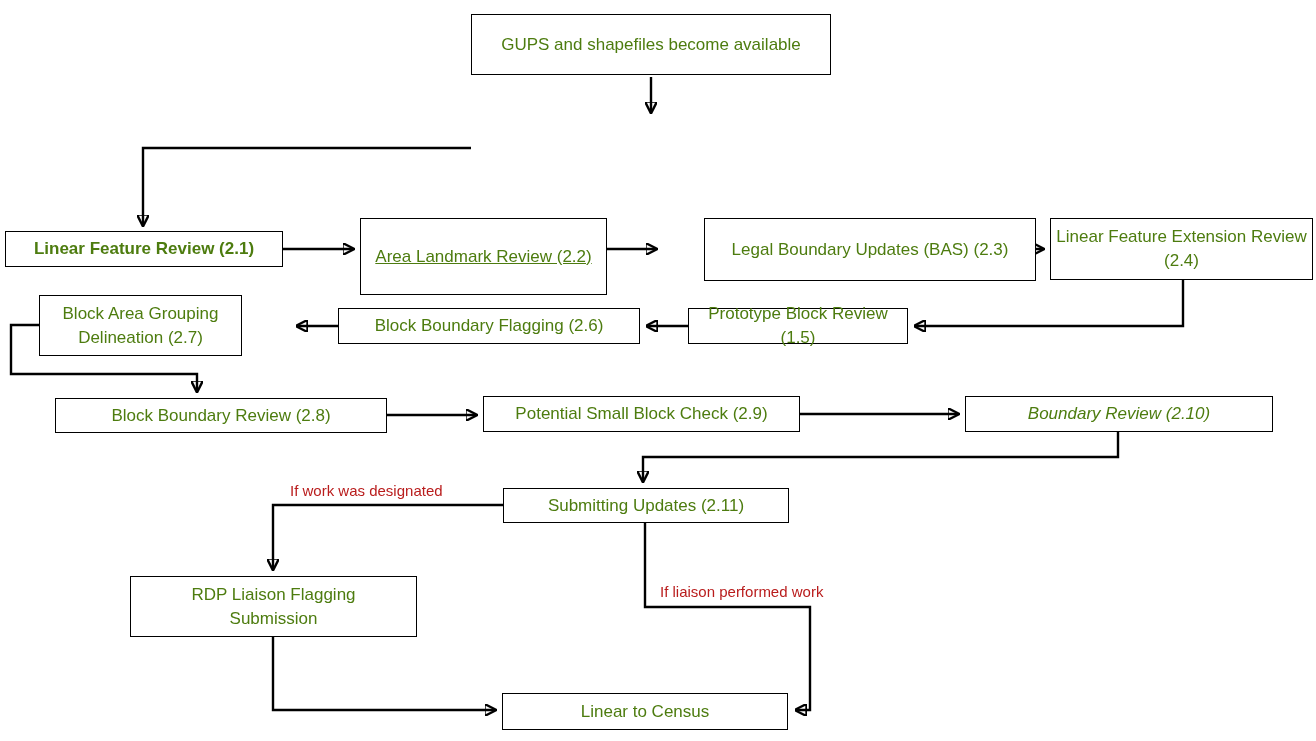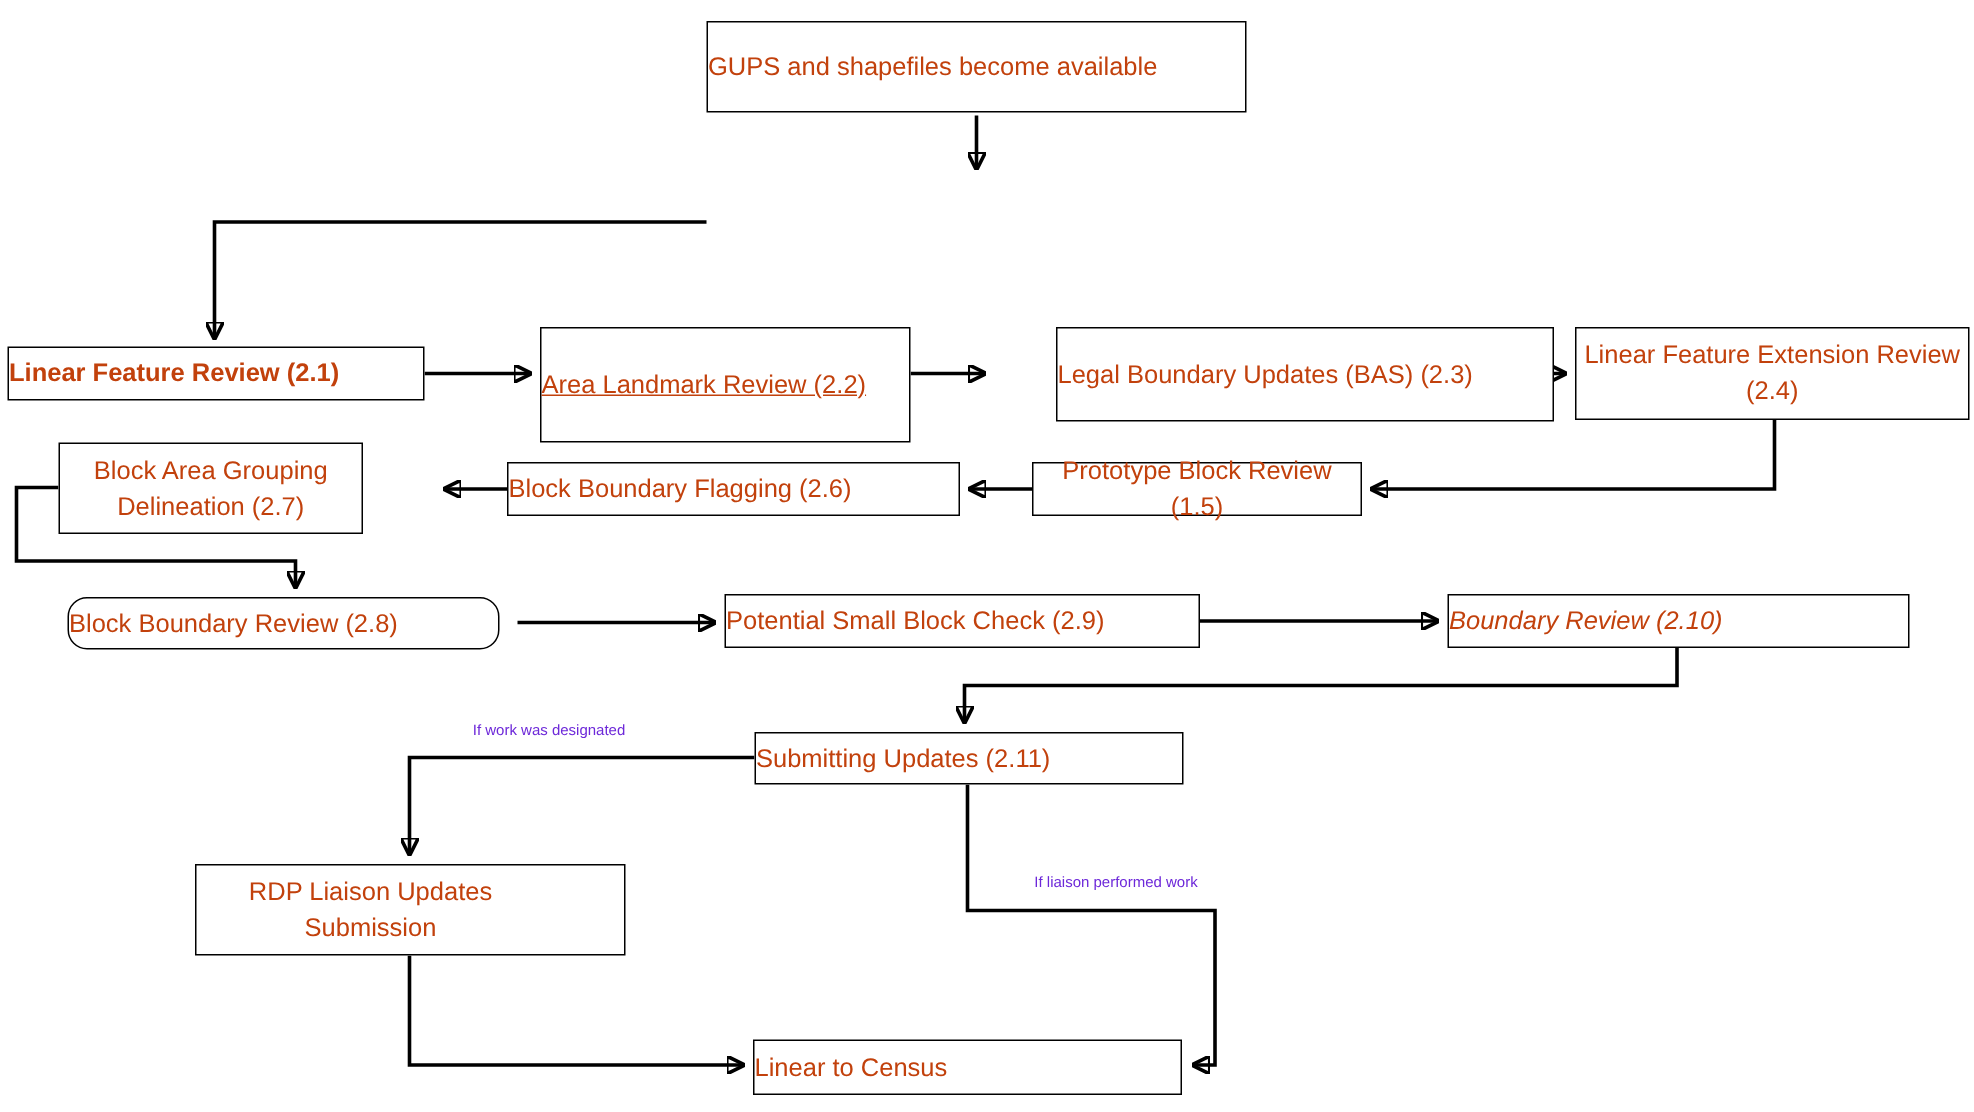--- a/index.html
+++ b/index.html
@@ -15,38 +15,38 @@
     position: absolute;
     left: 0; top: 0;
     width: 1316px; height: 741px;
     pointer-events: none;
   }
   .edges path { stroke: #000000; stroke-width: 2.4; fill: none; }
   .node {
     position: absolute;
     display: flex;
     align-items: center;
-    justify-content: flex-start;
+    justify-content: center;
     text-align: center;
     box-sizing: border-box;
     border: 1.6px solid #000000;
     background: #ffffff;
-    color: #c2410c;
+    color: #4d7c0f;
     font-size: 17px;
     line-height: 1.4;
   }
   .node span { display: inline-block; }
   .n-gups span { max-width: 300px; }
   .n-liaison span { max-width: 340px; }
   .n-rdp span { max-width: 232px; }
   .edge-label {
     position: absolute;
-    color: #6d28d9;
-    font-size: 10px;
-    text-align: center;
+    color: #b91c1c;
+    font-size: 15px;
+    text-align: left;
     line-height: 1.2;
     white-space: nowrap;
   }
 </style>
 </head>
 <body>
 
 <div class="canvas">
 
   <svg class="edges" viewBox="0 0 1316 741" xmlns="http://www.w3.org/2000/svg">
@@ -98,38 +98,38 @@
   </div>
 
   <div class="node" style="left:338px; top:308px; width:302px; height:36px;">
     <span>Block Boundary Flagging (2.6)</span>
   </div>
 
   <div class="node" style="left:688px; top:308px; width:220px; height:36px;">
     <span>Prototype Block Review (1.5)</span>
   </div>
 
-  <div class="node" style="left:45px; top:398px; width:288px; height:35px;border-radius:13px;">
+  <div class="node" style="left:55px; top:398px; width:332px; height:35px;">
     <span>Block Boundary Review (2.8)</span>
   </div>
 
   <div class="node" style="left:483px; top:396px; width:317px; height:36px;">
     <span>Potential Small Block Check (2.9)</span>
   </div>
 
   <div class="node" style="left:965px; top:396px; width:308px; height:36px;font-style:italic;">
     <span>Boundary Review (2.10)</span>
   </div>
 
   <div class="node" style="left:503px; top:488px; width:286px; height:35px;">
     <span>Submitting Updates (2.11)</span>
   </div>
 
   <div class="node n-rdp" style="left:130px; top:576px; width:287px; height:61px;">
-    <span>RDP Liaison Updates Submission</span>
+    <span>RDP Liaison Flagging Submission</span>
   </div>
 
   <div class="node" style="left:502px; top:693px; width:286px; height:37px;">
     <span>Linear to Census</span>
   </div>
 
   <div class="edge-label" style="left:290px; top:482px; width:152px;">If work was designated</div>
 
   <div class="edge-label" style="left:660px; top:583px; width:168px;">If liaison performed work</div>
 

